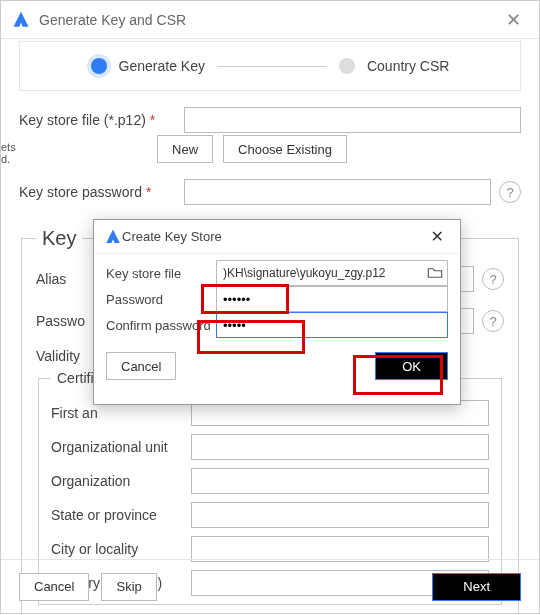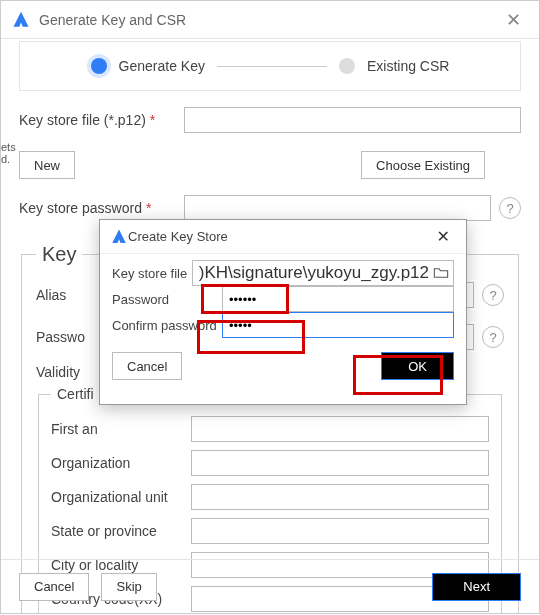--- a/index.html
+++ b/index.html
@@ -15,45 +15,45 @@
   .step-dot { width:20px; height:20px; border-radius:50%; display:inline-block; }
   .step-dot.active { background:#2f7df6; box-shadow:0 0 0 4px rgba(47,125,246,0.18); width:16px; height:16px; }
   .step-dot.inactive { background:#ddd; width:16px; height:16px; }
   .step-label { color:#444; font-size:14px; }
   .step-line { width:110px; height:1px; background:#ccc; }
   .row { display:flex; align-items:center; margin-top:16px; }
   .lbl { width:165px; color:#444; font-size:14px; }
   .req { color:#c33; margin-left:4px; }
   .inp { flex:1; height:26px; border:1px solid #bbb; background:#fff; padding:0 6px; }
   .help { width:22px; height:22px; border:1px solid #bbb; border-radius:50%; margin-left:8px; color:#888; font-size:13px; display:flex; align-items:center; justify-content:center; }
-  .btnrow { display:flex; gap:10px; justify-content:space-between; margin-top:18px; margin-right:36px; }
+  .btnrow { display:flex; gap:10px; justify-content:center; margin-top:2px; margin-right:36px; }
   .btn { height:28px; border:1px solid #bbb; background:#fff; padding:0 14px; cursor:pointer; font-size:13px; color:#333; }
   .btn.blue { background:#000000; color:#fff; border:1px solid #2f7df6; }
   .btn.big { padding:0 30px; }
   fieldset.grp { border:1px solid #ccc; margin-top:22px; padding:0 14px 8px 14px; }
   fieldset.grp > legend { padding:0 6px; color:#444; font-size:20px; }
   .grp .row .lbl { width:140px; }
   fieldset.inner { border:1px solid #ccc; margin-top:6px; padding:6px 12px 8px 12px; }
   fieldset.inner legend { padding:0 6px; color:#444; font-size:14px; }
   .inner .row { margin-top:8px; }
   .inner .lbl { width:138px; }
   .footer { position:absolute; left:0; right:0; bottom:0; height:54px; border-top:1px solid #e5e5e5; display:flex; align-items:center; padding:0 18px; gap:12px; }
   .footer .spacer { flex:1; }
   
-  .dialog { position:absolute; left:98px; top:218px; width:368px; height:186px; background:#fff; border:1px solid #999; box-shadow:0 4px 16px rgba(0,0,0,0.25); z-index:10; }
+  .dialog { position:absolute; left:92px; top:218px; width:368px; height:186px; background:#fff; border:1px solid #999; box-shadow:0 4px 16px rgba(0,0,0,0.25); z-index:10; }
   .dlg-title { height:34px; display:flex; align-items:center; padding:0 10px; color:#444; border-bottom:1px solid #eee; }
   .dlg-title .t-spacer { flex:1; }
   .dlg-title .dlg-close { font-size:16px; color:#333; cursor:pointer; padding:2px 6px; }
   .dlg-body { padding:6px 12px 10px 12px; }
   .dlg-row { display:flex; align-items:center; margin-top:0; }
   .dlg-lbl { width:110px; color:#444; font-size:13px; }
   .dlg-inp { flex:1; height:26px; border:1px solid #bbb; padding:0 6px; font-family:inherit; font-size:13px; }
   .dlg-inp.focus { border:1px solid #2f7df6; }
   .path-box { flex:1; height:26px; border:1px solid #bbb; display:flex; align-items:center; padding-left:6px; padding-right:4px; gap:4px; }
-  .path-txt { flex:1; white-space:nowrap; overflow:hidden; font-size:17px; }
+  .path-txt { flex:1; white-space:nowrap; overflow:hidden; font-size:12px; }
   .folder-icn { width:16px; height:14px; }
   .dlg-foot { display:flex; align-items:center; margin-top:14px; gap:10px; }
   .dlg-foot .spacer { flex:1; }
   .hl { position:absolute; border:3px solid #d40000; pointer-events:none; z-index:20; }
   .cut-left { position:absolute; left:0; top:140px; width:6px; font-size:11px; color:#555; line-height:12px; }
 </style>
 </head>
 <body>
 
 <div class="window">
@@ -72,21 +72,21 @@
   <div class="cut-left">ets
 d.</div>
 
   <div class="content">
 
     <div class="steps">
       <span class="step-dot active"></span>
       <span class="step-label">Generate Key</span>
       <span class="step-line"></span>
       <span class="step-dot inactive"></span>
-      <span class="step-label">Existing CSR</span>
+      <span class="step-label">Country CSR</span>
     </div>
 
     <div class="row">
       <span class="lbl">
         <span>Key store file (*.p12)</span><span class="req">*</span>
       </span>
       <input class="inp" value="" style="">
     </div>
     <div class="btnrow">
       <button class="btn">New</button>
@@ -120,25 +120,25 @@
         <span class="lbl">Validity</span>
       </div>
 
       <fieldset class="inner">
         <legend>Certifi</legend>
         <div class="row">
           <span class="lbl">First an</span>
           <input class="inp" style="">
         </div>
         <div class="row">
+          <span class="lbl">Organizational unit</span>
+          <input class="inp" style="">
+        </div>
+        <div class="row">
           <span class="lbl">Organization</span>
-          <input class="inp" style="">
-        </div>
-        <div class="row">
-          <span class="lbl">Organizational unit</span>
           <input class="inp" style="">
         </div>
         <div class="row">
           <span class="lbl">State or province</span>
           <input class="inp" style="">
         </div>
         <div class="row">
           <span class="lbl">City or locality</span>
           <input class="inp" style="">
         </div>

